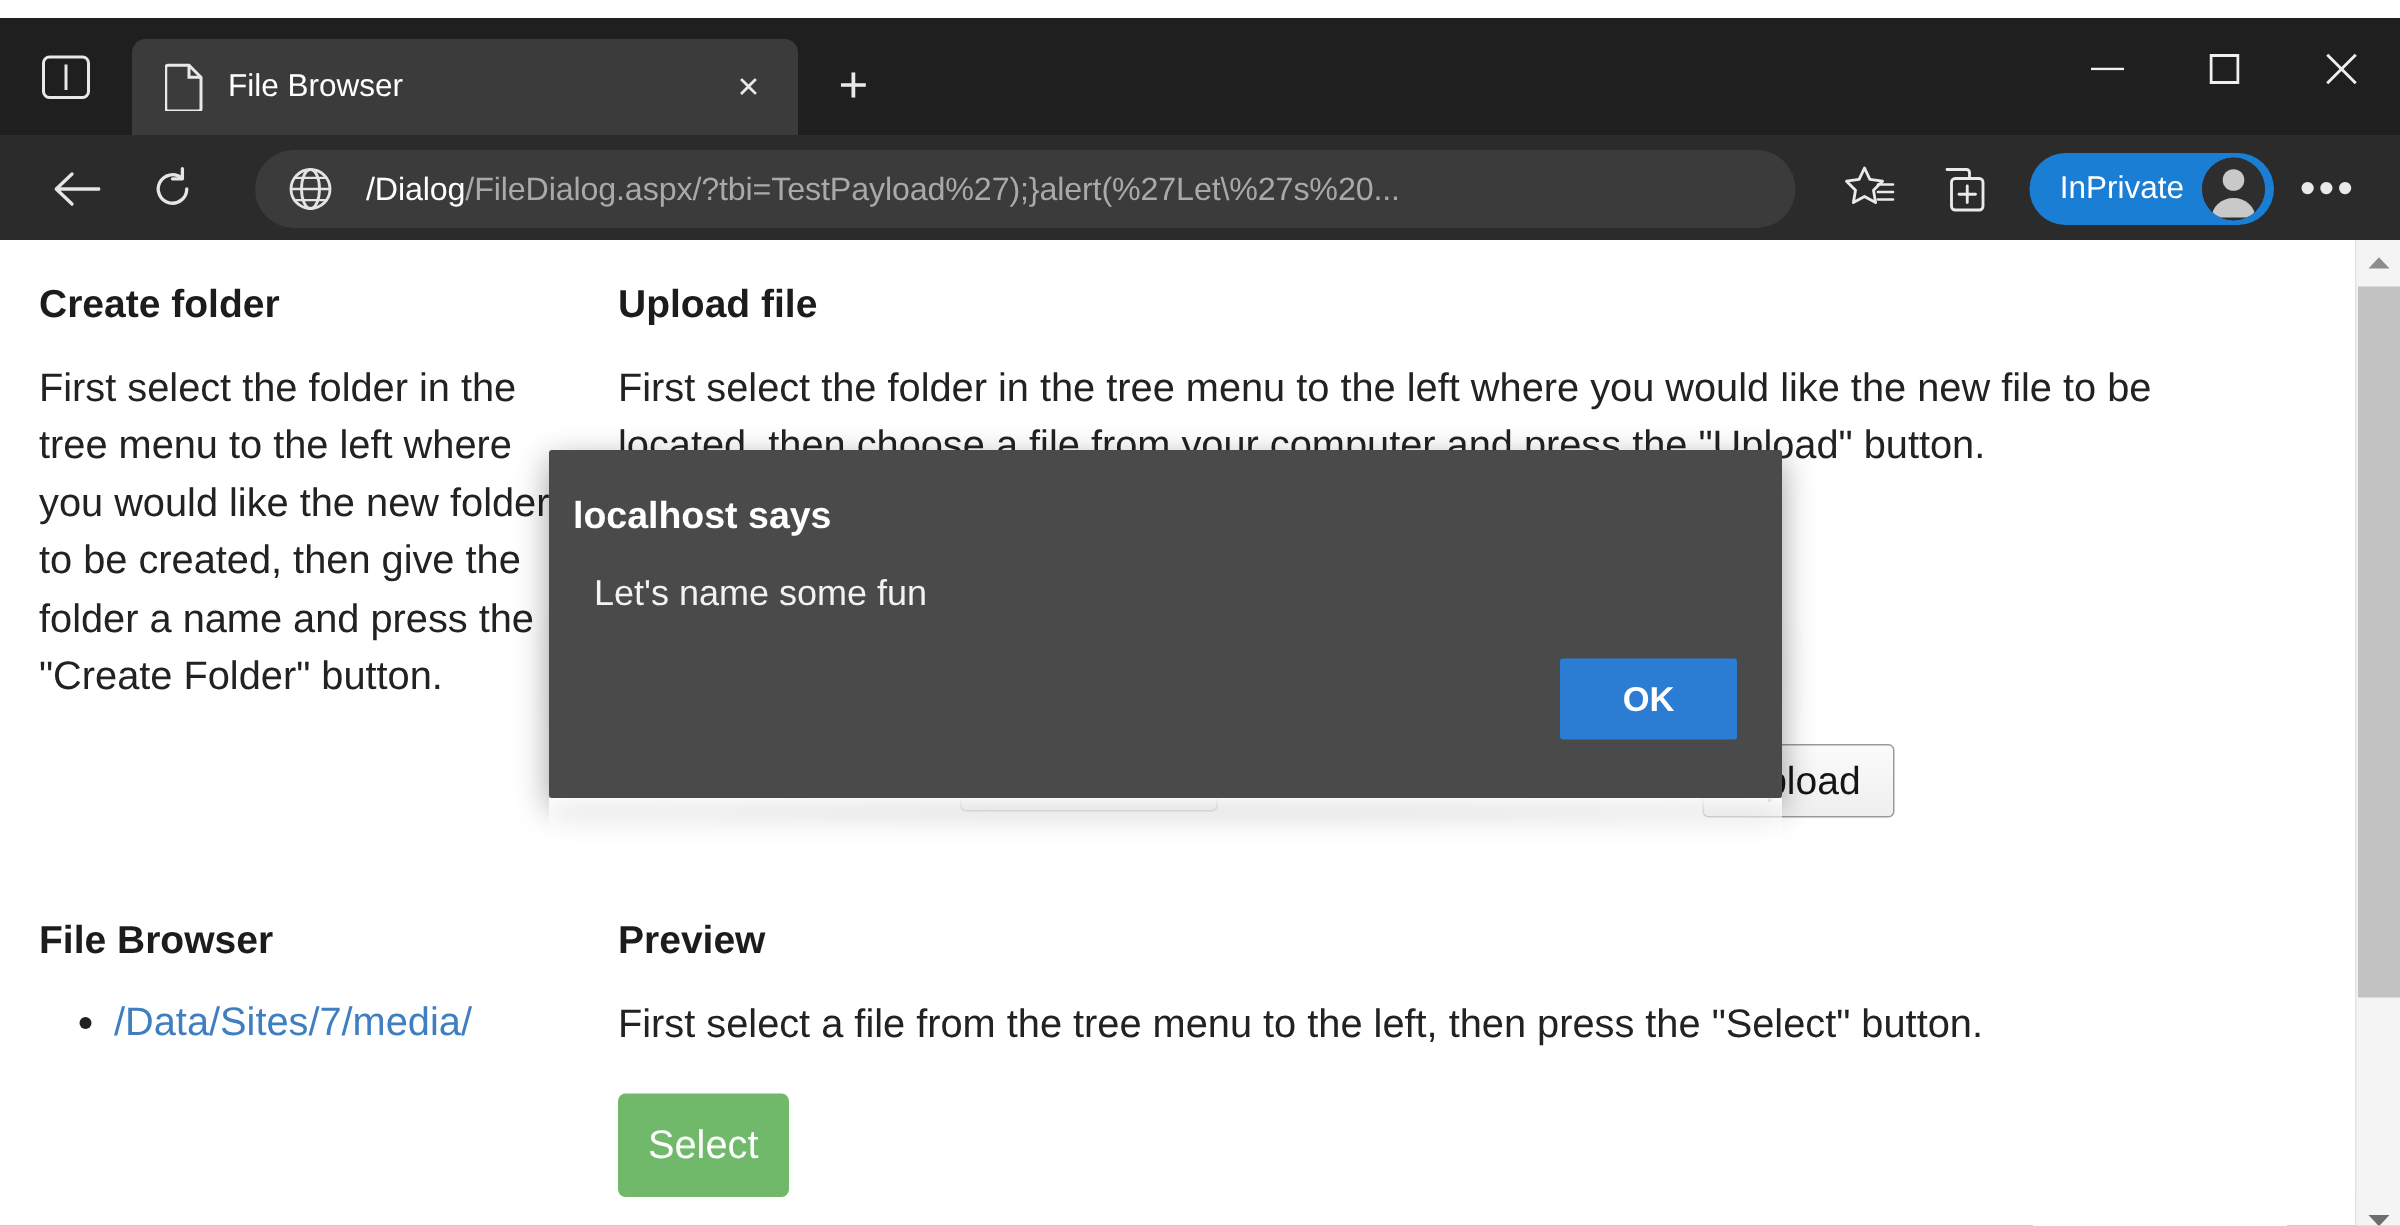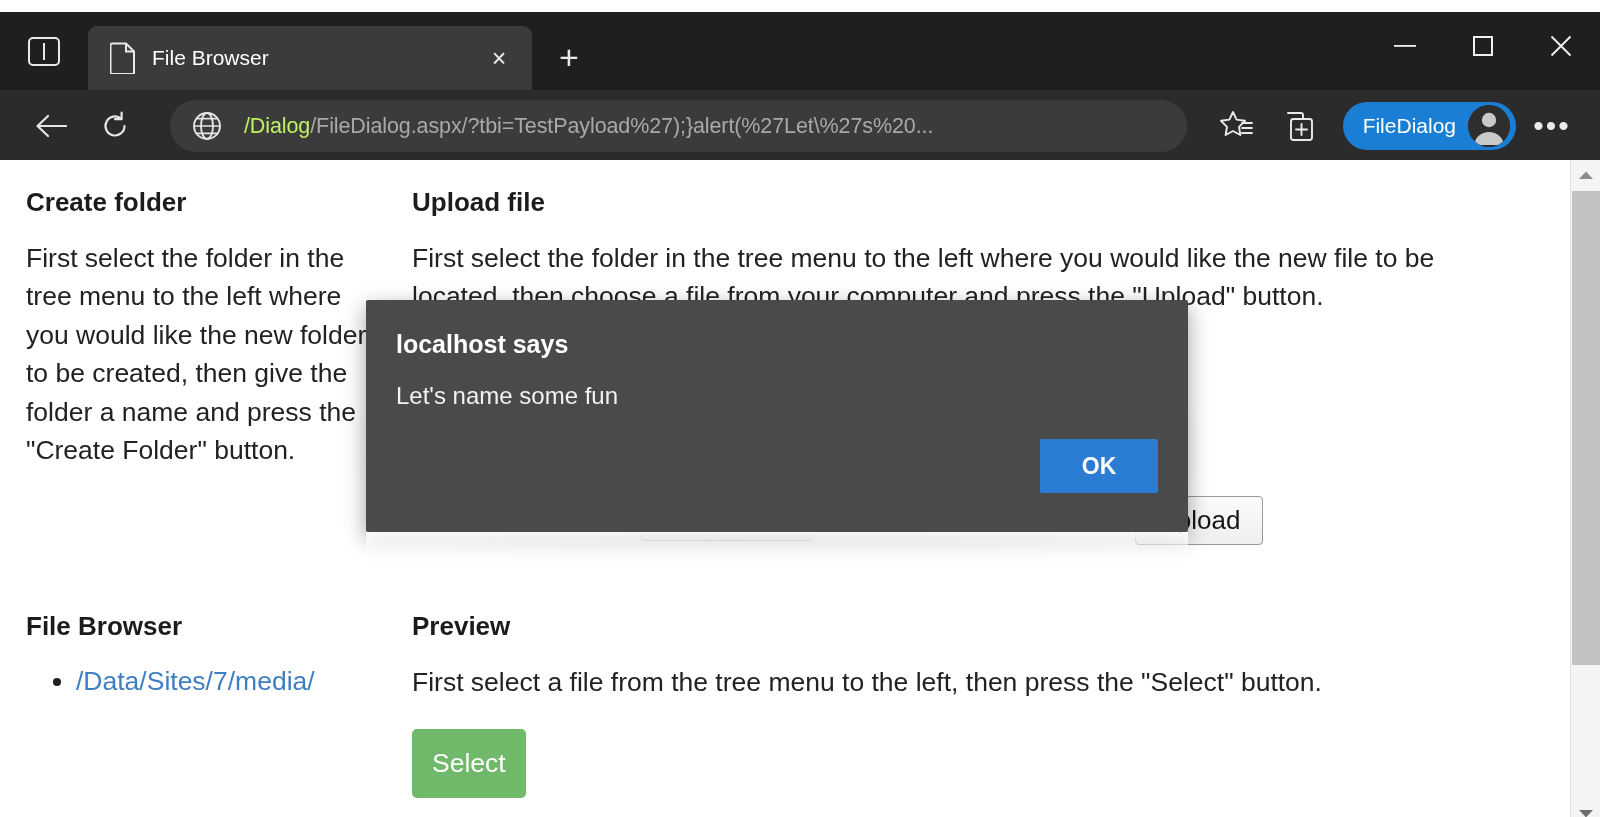--- a/index.html
+++ b/index.html
@@ -131,21 +131,21 @@
     flex: 0 0 auto;
     color: #e4e4e4;
   }
   .omni-url {
     font-size: 21.5px;
     color: #a9a9a9;
     white-space: nowrap;
     overflow: hidden;
     letter-spacing: -0.1px;
   }
-  .omni-url .host { color: #bef264; }
+  .omni-url .host { color: #ffffff; }
   .toolbtn {
     width: 56px; height: 56px;
     display: flex; align-items: center; justify-content: center;
     color: #eaeaea;
     flex: 0 0 auto;
     margin-left: 8px;
     border-radius: 6px;
   }
   .inprivate {
     height: 48px;
@@ -360,21 +360,21 @@
     position: absolute;
     left: 366px; top: 140px;
     width: 822px;
     height: 232px;
     background: #4a4a4a;
     border-radius: 2px;
     box-shadow: 0 7px 22px rgba(0,0,0,0.38);
   }
   .alert-title {
     position: absolute;
-    left: 30px; top: 30px;
+    left: 16px; top: 30px;
     color: #ffffff;
     font-size: 25px;
     font-weight: bold;
   }
   .alert-msg {
     position: absolute;
     left: 30px; top: 82px;
     color: #f2f2f2;
     font-size: 24px;
   }
@@ -469,21 +469,21 @@
 
     <div class="toolbtn">
       <svg width="34" height="34" viewBox="0 0 34 34">
         <path d="M4 4 h13 a2 2 0 0 1 2 2 v3" fill="none" stroke="#eaeaea" stroke-width="1.9" stroke-linecap="round"></path>
         <rect x="7" y="10" width="21" height="21" rx="2.5" fill="none" stroke="#eaeaea" stroke-width="1.9"></rect>
         <path d="M17.5 15 V26 M12 20.5 H23" stroke="#eaeaea" stroke-width="1.9" fill="none" stroke-linecap="round"></path>
       </svg>
     </div>
 
     <div class="inprivate">
-      <span class="inprivate-label">FileDialog</span>
+      <span class="inprivate-label">InPrivate</span>
       <span class="avatar">
         <svg width="42" height="42" viewBox="0 0 42 42">
           <circle cx="21" cy="21" r="21" fill="#2e2e2e"></circle>
           <circle cx="21" cy="15" r="7.2" fill="#c9c9c9"></circle>
           <path d="M6.5 40 a14.5 13 0 0 1 29 0 z" fill="#c9c9c9"></path>
         </svg>
       </span>
     </div>
 
     <div class="toolbtn">

